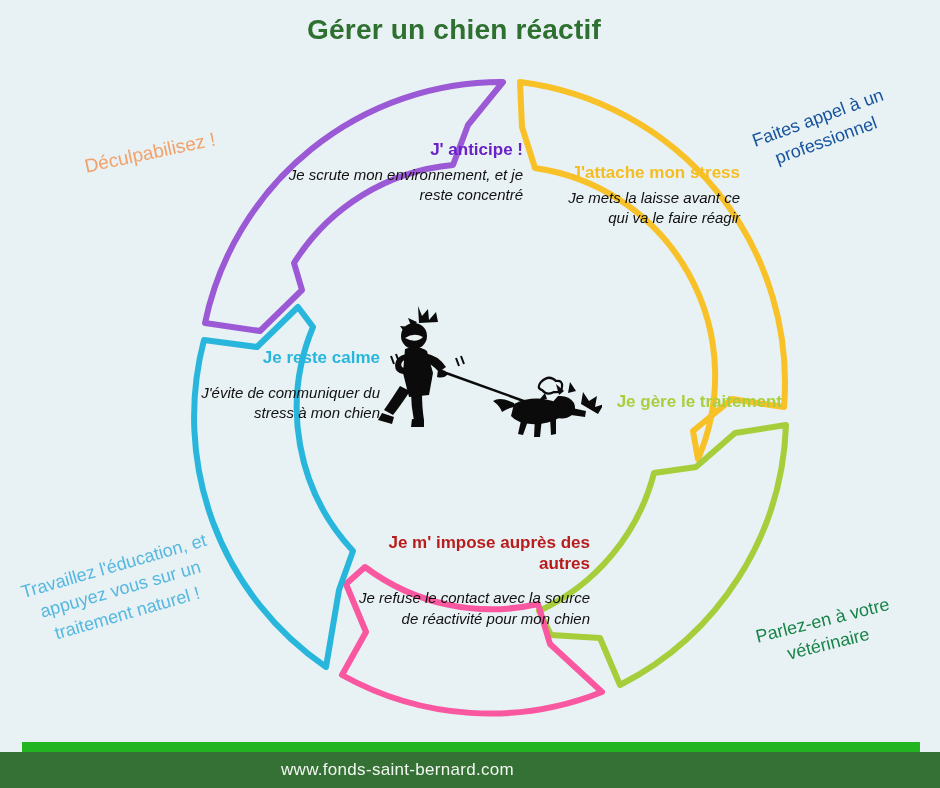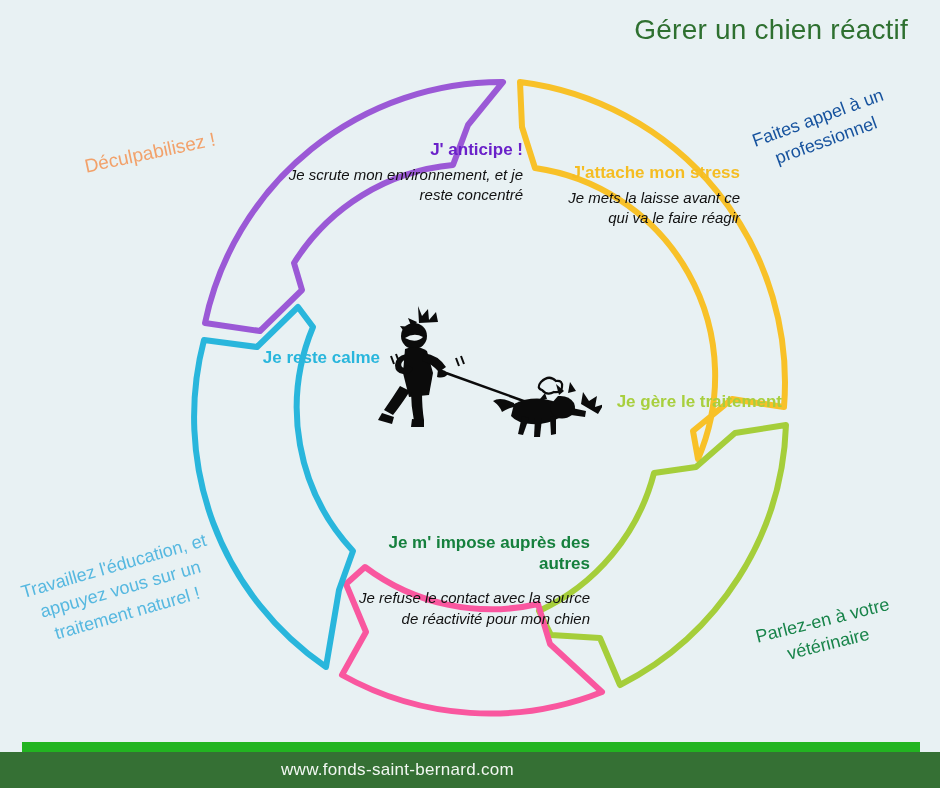--- a/index.html
+++ b/index.html
@@ -9,22 +9,22 @@
     background:#e8f1f3;
     font-family:"Liberation Sans", sans-serif;
     overflow:hidden;
     position:relative;
   }
   #stage{position:relative;width:940px;height:788px;}
 
   
   .page-title{
     position:absolute;left:0;top:14px;width:908px;
-    text-align:right;
-    font-size:28px;font-weight:normal;
+    text-align:center;
+    font-size:28px;font-weight:bold;
     color:#2e7030;
     letter-spacing:.2px;
   }
 
   
   .wheel{position:absolute;left:150px;top:55px;width:660px;height:660px;}
   .wheel svg{display:block;width:660px;height:660px;overflow:visible;}
 
   
   .seg-text{position:absolute;text-align:right;}
@@ -37,21 +37,21 @@
 
   .seg-attache{left:560px;top:163px;width:180px;}
   .seg-attache .seg-head{font-size:17px;color:#f5bd22;}
   .seg-attache .seg-body{font-size:15px;}
 
   .seg-croisement{left:597px;top:392px;width:185px;}
   .seg-croisement .seg-head{font-size:17px;color:#a8cf3e;}
   .seg-croisement .seg-body{font-size:14px;margin-top:12px;}
 
   .seg-impose{left:340px;top:533px;width:250px;}
-  .seg-impose .seg-head{font-size:17px;color:#15803d;}
+  .seg-impose .seg-head{font-size:17px;color:#b91c1c;}
   .seg-impose .seg-body{font-size:15px;margin-top:14px;}
 
   .seg-calme{left:190px;top:348px;width:190px;}
   .seg-calme .seg-head{font-size:17px;color:#29b6dc;}
   .seg-calme .seg-body{font-size:15px;margin-top:14px;}
 
   
   .note{position:absolute;text-align:center;line-height:1.35;}
   .note-deculp{
     left:50px;top:140px;width:200px;
@@ -220,20 +220,21 @@
     <div class="seg-head">Je gère le traitement</div>
   </div>
 
   <div class="seg-text seg-impose">
     <div class="seg-head">Je m' impose auprès des autres</div>
     <div class="seg-body">Je refuse le contact avec la source de réactivité pour mon chien</div>
   </div>
 
   <div class="seg-text seg-calme">
     <div class="seg-head">Je reste calme</div>
+    <div class="seg-body">J'évite de communiquer du stress à mon chien</div>
   </div>
 
   <div class="note note-deculp">Déculpabilisez !</div>
 
   <div class="note note-pro">Faites appel à un professionnel</div>
 
   <div class="note note-travail">Travaillez l'éducation, et appuyez vous sur un traitement naturel !</div>
 
   <div class="note note-veto">Parlez-en à votre vétérinaire</div>
 

